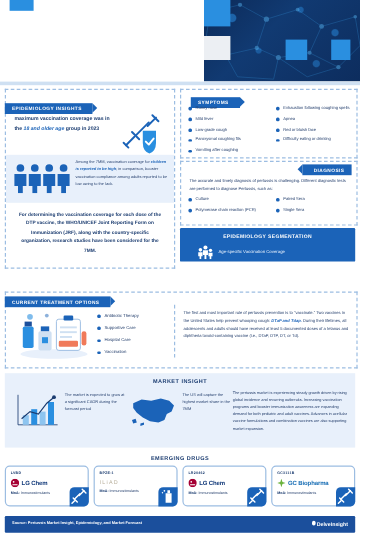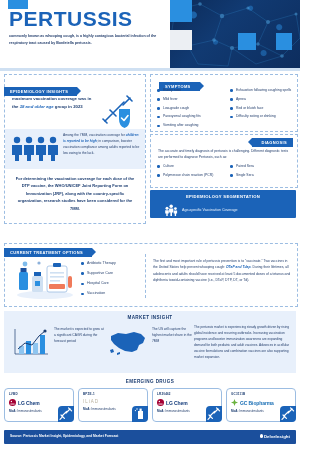--- a/index.html
+++ b/index.html
@@ -161,24 +161,20 @@
   .logo-dot{display:inline-block;width:3.4px;height:3.4px;border-radius:50%;
     background:#fff;margin-right:1px;vertical-align:-.2px;}
 </style>
 </head>
 <body>
 
 <div class="page">
 
   <div class="header">
     <div class="hdr-tab"></div>
-    <div class="hdr-left">
-      <div class="title">PERTUSSIS</div>
-      <div class="subtitle">commonly known as whooping cough, is a highly contagious bacterial infection of the respiratory tract caused by Bordetella pertussis.</div>
-    </div>
     <div class="hdr-right">
       <svg class="net" viewBox="0 0 130 68" preserveAspectRatio="none">
         <g stroke="#3aa0e8" stroke-width=".5" fill="none" opacity=".75">
           <path d="M5 10 L30 4 L52 16 L44 40 L18 46 L2 30 Z"></path>
           <path d="M52 16 L78 8 L98 22 L88 44 L62 48 L44 40"></path>
           <path d="M98 22 L126 14 L130 38 L112 56 L88 44"></path>
           <path d="M18 46 L28 64 L58 66 L62 48"></path>
           <path d="M62 48 L86 64 L112 56"></path>
         </g>
         <g fill="#58b4f0" opacity=".85">

